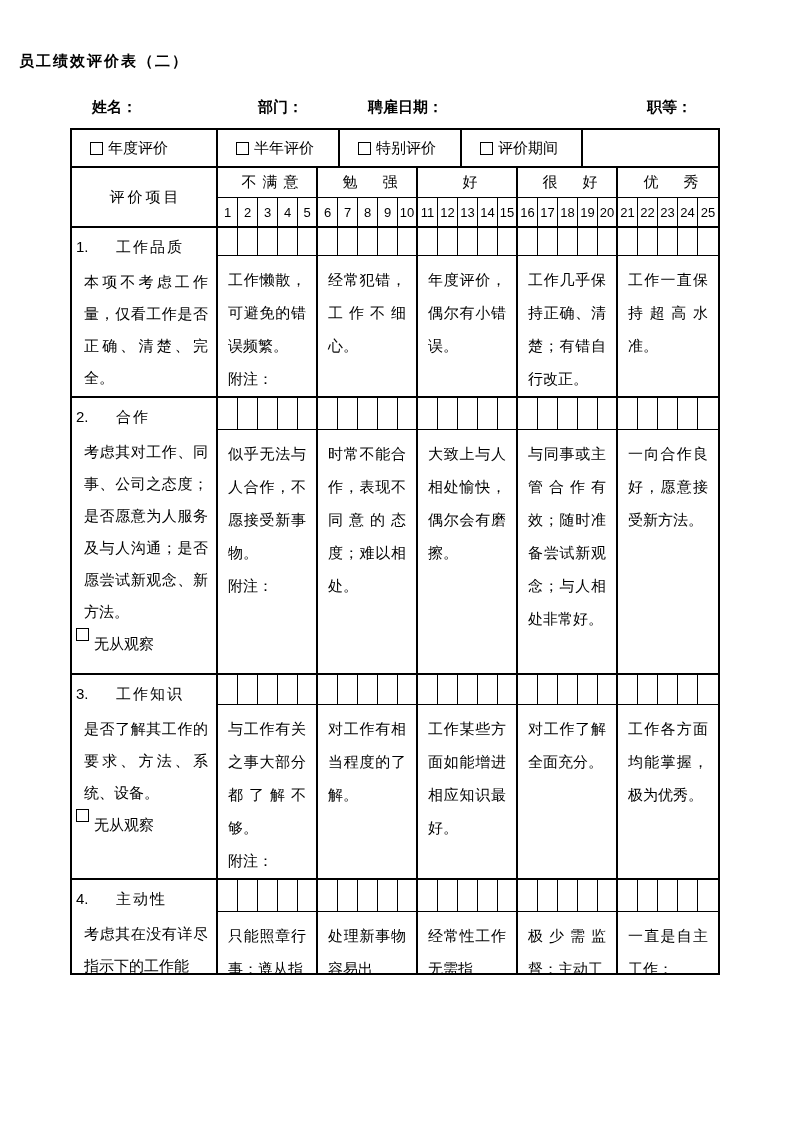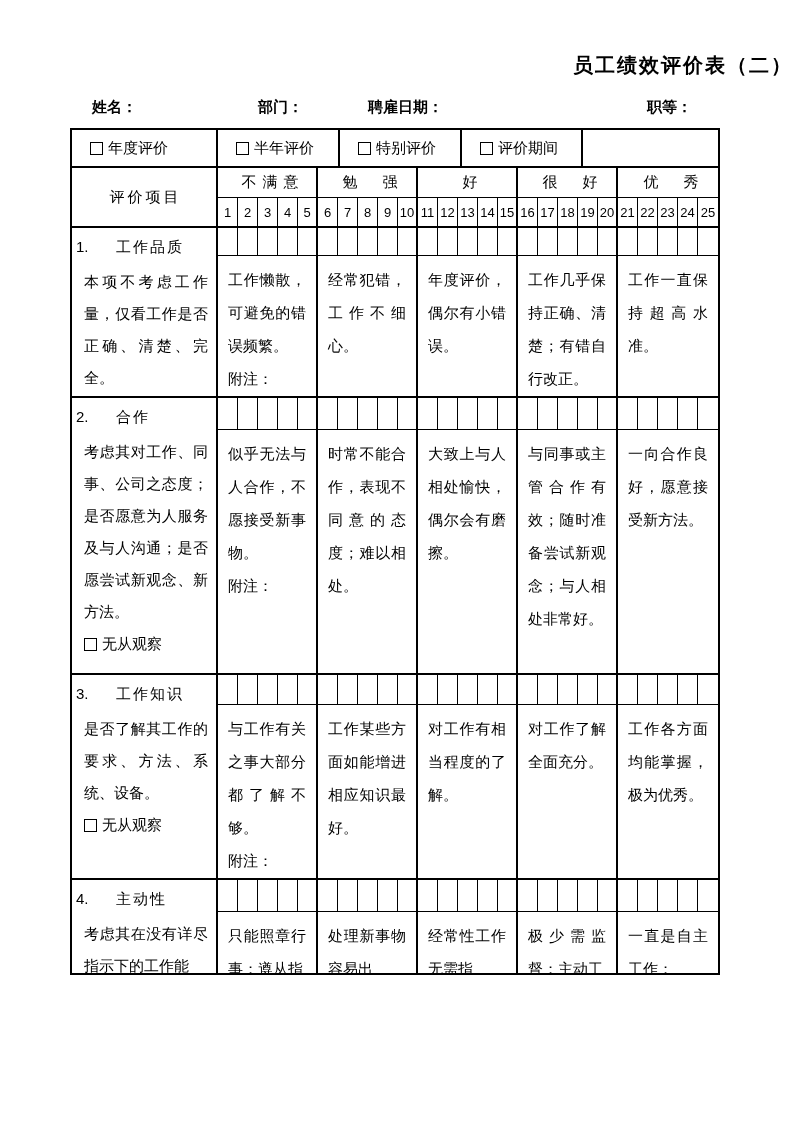--- a/index.html
+++ b/index.html
@@ -5,21 +5,21 @@
   * { margin:0; padding:0; box-sizing:border-box; }
   html,body { background:#e8e8e8; }
   .page {
     position:relative; width:793px; height:1122px; margin:0 auto;
     background:#ffffff; overflow:hidden; color:#000;
     font-family:"DejaVu Serif","Liberation Serif",serif;
     font-size:15px;
   }
   .doc-title {
     position:absolute; top:52px; left:0; width:100%;
-    text-align:right; font-size:20px; font-weight:bold; letter-spacing:2px;
+    text-align:left; font-size:15px; font-weight:bold; letter-spacing:2px;padding-left:19px;
   }
   .field-label { position:absolute; top:98px; font-size:15px; font-weight:bold; }
   .fl-name { left:92px; }
   .fl-dept { left:258px; }
   .fl-hire { left:368px; }
   .fl-grade { left:647px; }
 
   .form-table {
     position:absolute; left:70px; top:128px; width:650px; height:847px;
     border:2px solid #000; overflow:hidden; background:#fff;
@@ -61,21 +61,21 @@
   .s1 { height:170px; } .s2 { height:277px; } .s3 { height:205px; }
   .s4 { height:200px; border-bottom:none; }
   .left-cell { width:146px; border-right:2px solid #000; padding:4px 8px 0 4px; overflow:hidden; }
   .sec-title { display:flex; line-height:30px; }
   .sec-num { width:40px; font-family:"Liberation Sans","DejaVu Sans",sans-serif; font-size:15px; }
   .sec-name { letter-spacing:2px; }
   .sec-desc {
     margin:4px 0 0 8px; line-height:32px;
     text-align:justify; text-justify:inter-ideograph;
   }
-  .observe { display:flex; align-items:center; margin-left:8px; line-height:32px; height:32px; }
+  .observe { display:flex; line-height:32px; height:32px; }
   .sec-right { flex:1; display:flex; flex-direction:column; }
   .box-row { display:flex; height:32px; }
   .box-cell { width:20px; border-right:1px solid #000; border-bottom:1px solid #000; }
   .box-cell:nth-child(5n) { border-right-width:2px; }
   .box-cell:last-child { border-right:none; }
   .levels-row { display:flex; flex:1; }
   .level-cell {
     width:100px; border-right:2px solid #000; padding:8px 10px 0 10px;
     line-height:33px; text-align:justify; text-justify:inter-ideograph; overflow:hidden;
   }
@@ -300,22 +300,22 @@
             <div class="box-cell"></div>
             <div class="box-cell"></div>
             <div class="box-cell"></div>
             <div class="box-cell"></div>
           </div>
         <div class="levels-row">
           <div class="level-cell">
             <span>与工作有关之事大部分都了解不够。</span>
             <div class="note">附注：</div>
           </div>
+          <div class="level-cell">对工作有相当程度的了解。</div>
           <div class="level-cell">工作某些方面如能增进相应知识最好。</div>
-          <div class="level-cell">对工作有相当程度的了解。</div>
           <div class="level-cell">对工作了解全面充分。</div>
           <div class="level-cell">工作各方面均能掌握，极为优秀。</div>
         </div>
       </div>
     </div>
 
     <div class="section s4">
       <div class="left-cell">
         <div class="sec-title">
           <span class="sec-num">4.</span>

